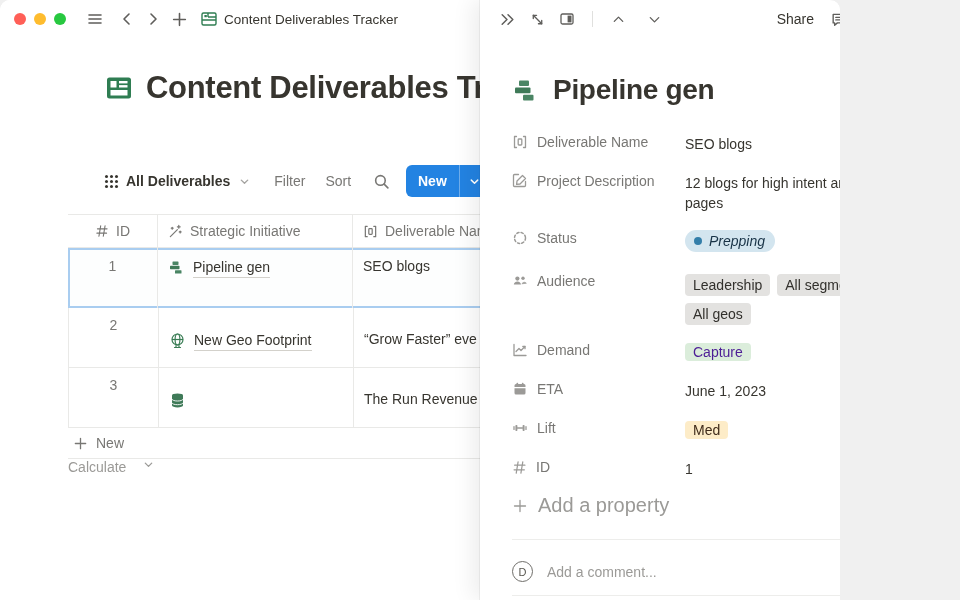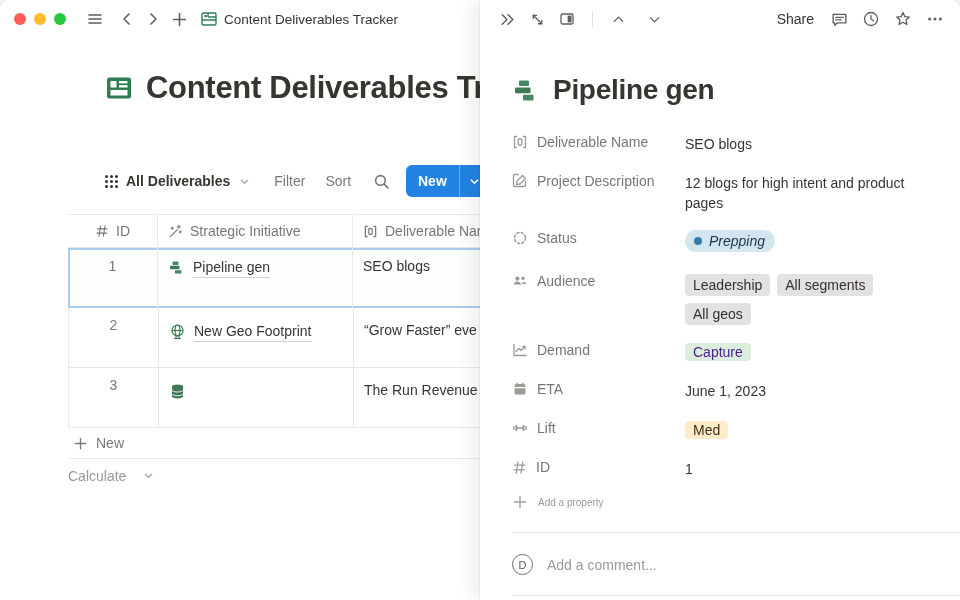--- a/index.html
+++ b/index.html
@@ -1,17 +1,17 @@
 <!DOCTYPE html>
 <html style="--accent-blue: #2383e2; --brand-green: #2f7d52; --selected-row-border: #a9cdf0; --status-pill-bg: #d3e5ef; --status-dot: #337ea9; --tag-gray-bg: #e3e2e0; --tag-green-bg: #dbeddb; --tag-yellow-bg: #fdecc8; --text-primary: #37352f; --text-secondary: #787774;"><head>
 <meta charset="utf-8">
 <style>
   * { margin:0; padding:0; box-sizing:border-box; }
   html,body { width:960px; height:600px; font-family:"Liberation Sans","DejaVu Sans",sans-serif; background:#f0f0f0; }
-  .window { position:relative; width:960px; height:600px; background:#fff; overflow:hidden; border-radius:10px 10px 0 0; }
+  .window { position:relative; width:840px; height:600px; background:#fff; overflow:hidden; border-radius:10px 10px 0 0; }
 
   
   .titlebar { position:absolute; left:0; top:0; width:480px; height:38px; display:flex; align-items:center; padding-left:14px; background:#fff; }
   .traffic { display:flex; gap:8px; margin-right:16px; }
   .light { width:12px; height:12px; border-radius:50%; }
   .light.red { background:#ff5f57; } .light.yellow { background:#febc2e; } .light.green { background:#28c840; }
   .tb-btn { display:flex; align-items:center; justify-content:center; width:26px; height:26px; color:#5f5e5b; cursor:pointer; }
   .tb-btn svg { display:block; }
   .doc-title { font-size:13.5px; color:#37352f; margin-left:6px; white-space:nowrap; }
   .page-icon-small { color:#2f7d52; display:flex; margin-left:8px; }
@@ -34,30 +34,30 @@
 
   
   .table { position:absolute; left:68px; top:214px; width:640px; }
   .t-header { display:flex; height:34px; border-top:1px solid #e9e9e7; border-bottom:1px solid #e9e9e7; color:#787774; font-size:14px; }
   .t-header .cell { display:flex; align-items:center; gap:7px; }
   .cell { padding:0 10px; border-right:1px solid #e9e9e7; }
   .col-id { width:90px; justify-content:center; text-align:center; }
   .col-init { width:195px; }
   .col-deliv { width:340px; border-right:none; }
   .t-row { display:flex; height:60px; border-bottom:1px solid #e9e9e7; border-left:1px solid #e9e9e7; font-size:14px; color:#37352f; }
-  .t-row .cell { padding-top:14px; }
+  .t-row .cell { padding-top:23px; }
   .t-row .col-id { color:#787774; padding-top:9px; }
   .t-row.selected { position:relative; border:none; box-shadow:inset 2px 2px 0 0 #a9cdf0, inset 0 -2px 0 0 #a9cdf0; background:#fdfefe; }
   .t-row.selected .cell { padding-top:10px; }
   .init-link { display:flex; align-items:flex-start; gap:8px; cursor:pointer; }
   .init-link .txt { font-weight:500; border-bottom:1px solid #d3d1cb; line-height:19px; white-space:nowrap; }
   .row-icon { width:17px; height:17px; flex:0 0 auto; margin-top:1px; }
   .deliv-text { white-space:nowrap; overflow:hidden; }
   .new-row { display:flex; align-items:center; gap:8px; height:31px; border-bottom:1px solid #e9e9e7; color:#787774; font-size:14px; padding-left:5px; cursor:pointer; }
-  .calc-row { display:flex; align-items:center; gap:17px; height:33px; color:#9b9a97; font-size:14px; padding-left:0; cursor:pointer; }
+  .calc-row { display:flex; gap:17px; height:33px; color:#9b9a97; font-size:14px; padding-left:0; cursor:pointer; }
 
   
   .panel { position:absolute; left:480px; top:0; width:480px; height:600px; background:#fff; box-shadow:-1px 0 0 rgba(0,0,0,0.05), -8px 0 20px rgba(0,0,0,0.07); }
   .panel-toolbar { height:38px; display:flex; align-items:center; padding:0 12px 0 14px; }
   .pt-left { display:flex; align-items:center; gap:4px; color:#5f5e5b; }
   .pt-divider { width:1px; height:16px; background:#e0e0de; margin:0 8px; }
   .pt-right { margin-left:auto; display:flex; align-items:center; gap:6px; color:#37352f; }
   .share-label { font-size:14px; color:#37352f; cursor:pointer; padding:0 6px; }
   .panel-body { padding:0 32px; }
   .panel-title { display:flex; align-items:center; gap:14px; margin-top:36px; white-space:nowrap; }
@@ -69,21 +69,21 @@
   .prop-label { display:flex; align-items:center; gap:9px; width:173px; flex:0 0 173px; color:#787774; font-size:14px; padding-top:4px; cursor:pointer; }
   .prop-label svg { flex:0 0 auto; color:#9b9a97; }
   .prop-value { width:235px; font-size:14px; color:#37352f; line-height:20px; padding-top:4px; cursor:pointer; }
   .prop-row.gap-lg { margin-bottom:13px; }
   .pills { display:flex; flex-wrap:wrap; gap:7px; padding-top:1px; }
   .pill { font-size:14px; line-height:20px; padding:1px 8px; border-radius:4px; background:#e3e2e0; color:#32302c; white-space:nowrap; cursor:pointer; }
   .pill.green { background:#dbeddb; color:#4c1d95; }
   .pill.yellow { background:#fdecc8; color:#402c1b; }
   .status-pill { display:inline-flex; align-items:center; gap:7px; font-size:14px; line-height:20px; padding:1px 10px 1px 9px; border-radius:999px; background:#d3e5ef; color:#183347; cursor:pointer;font-style:italic; }
   .status-dot { width:8px; height:8px; border-radius:50%; background:#337ea9; }
-  .add-prop { display:flex; align-items:center; gap:10px; color:#9b9a97; font-size:10px; margin-top:6px; cursor:pointer; }
+  .add-prop { display:flex; align-items:center; gap:10px; color:#9b9a97; font-size:20px; margin-top:6px; cursor:pointer; }
 
   .comment-sep { border-top:1px solid #ededeb; margin:22px -32px 0 0; width:448px; }
   .comment-row { display:flex; align-items:center; gap:14px; margin-top:21px; }
   .avatar { width:21px; height:21px; border-radius:50%; border:1px solid #6f6e6a; color:#57564f; font-size:11px; display:flex; align-items:center; justify-content:center; flex:0 0 auto; }
   .comment-placeholder { color:#9b9a97; font-size:14px; cursor:text; flex:1; }
   .bottom-line { position:absolute; left:32px; right:0; bottom:4px; border-top:1px solid #ededeb; }
 </style>
 </head>
 <body>
 

